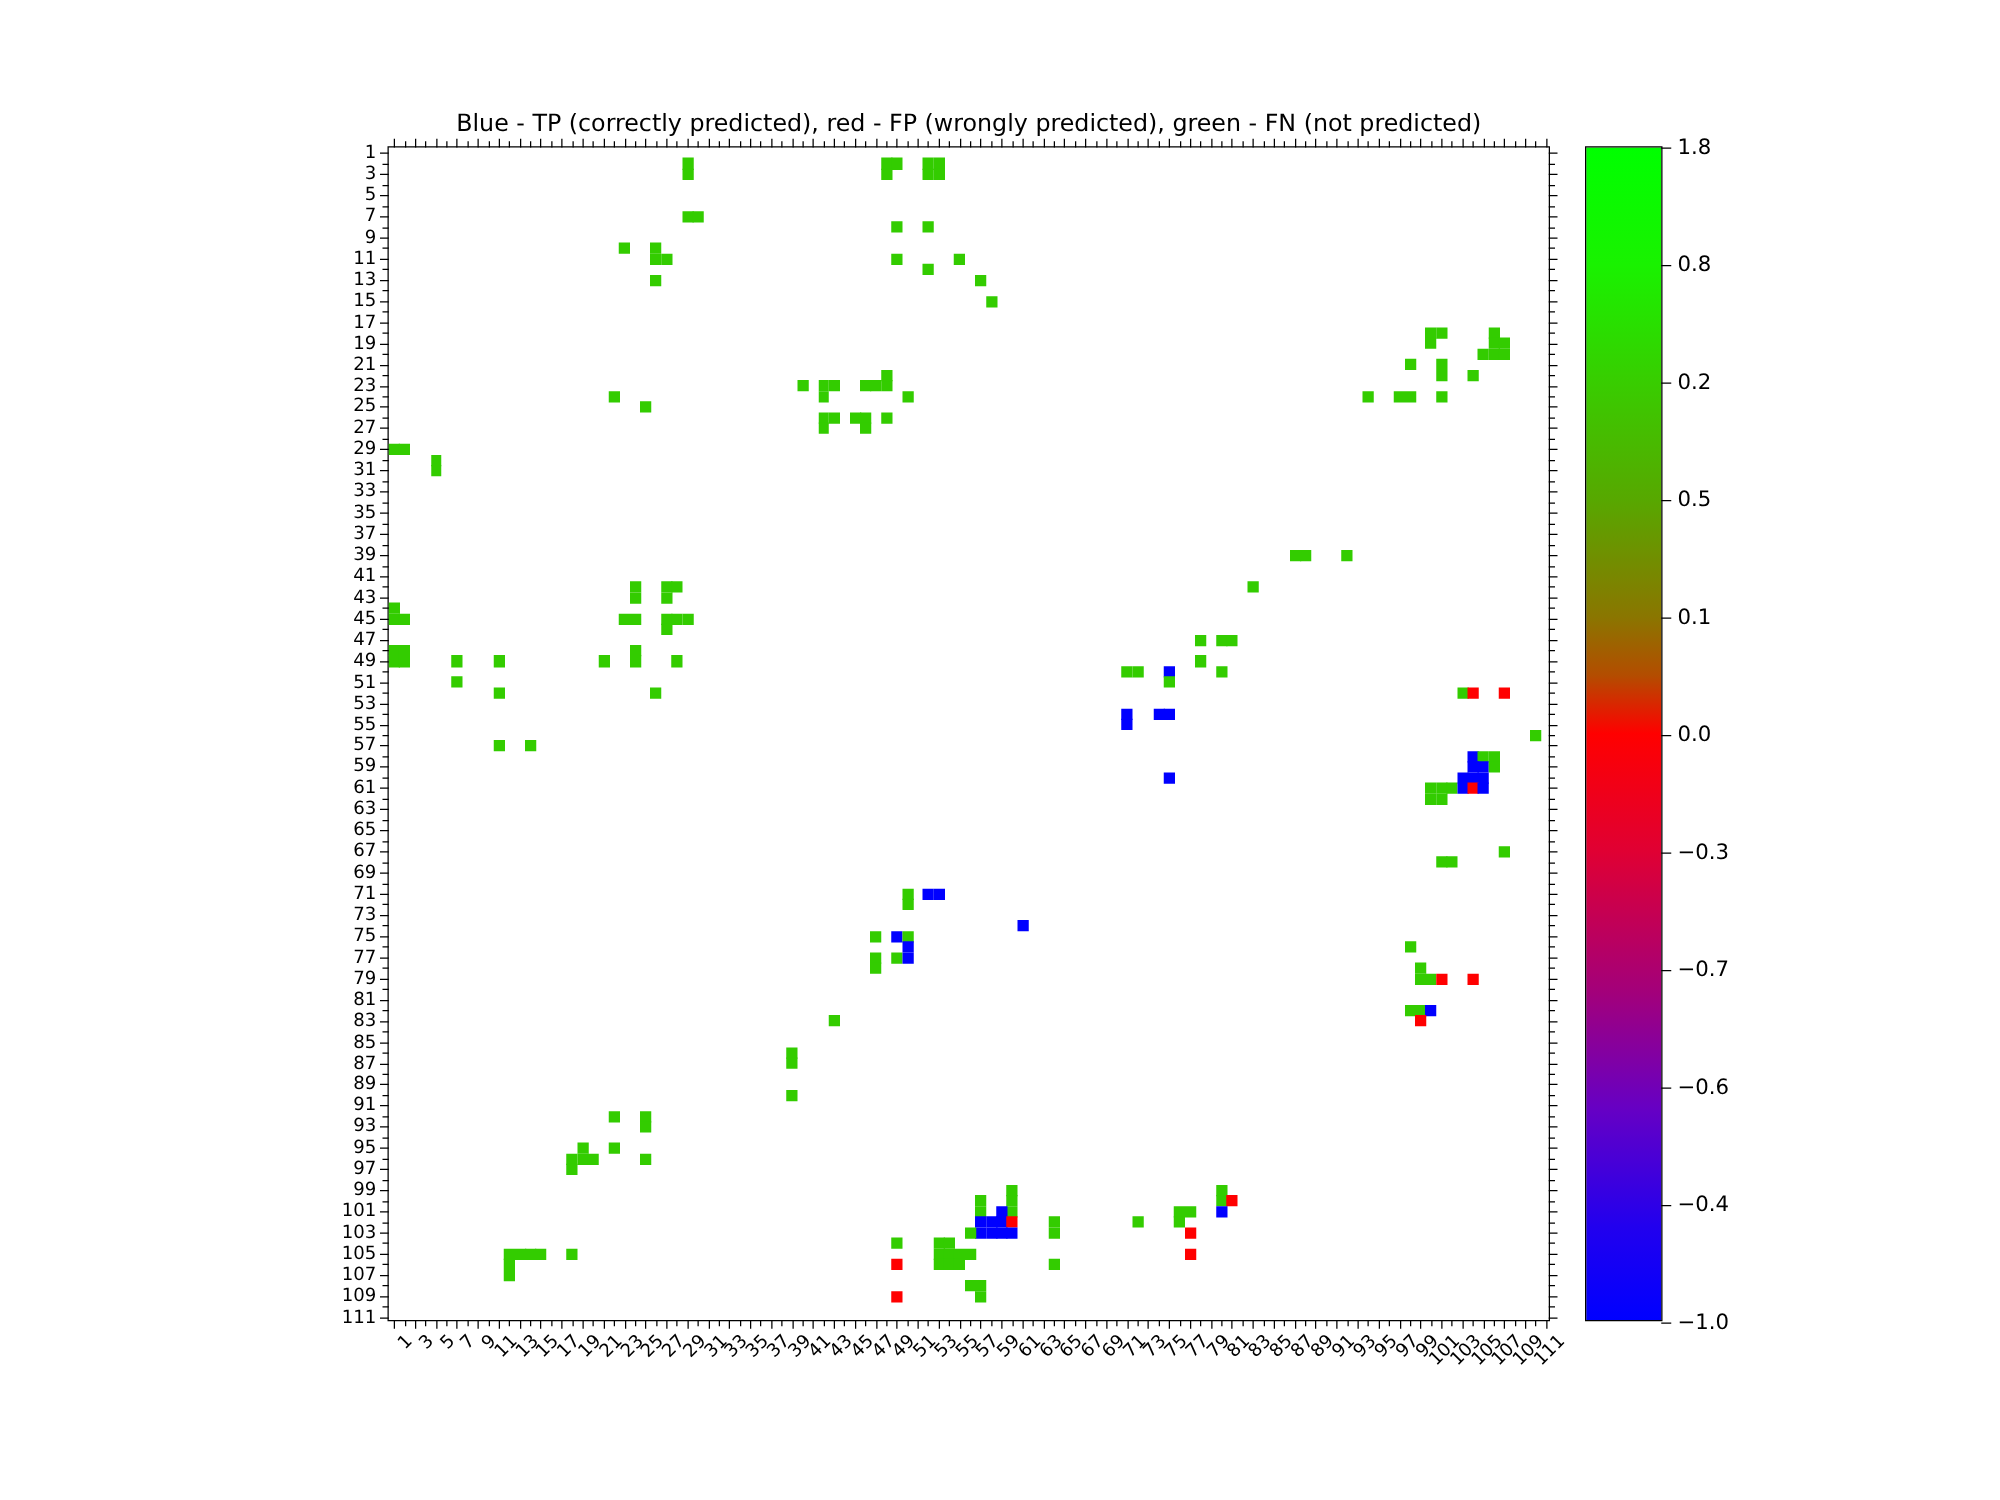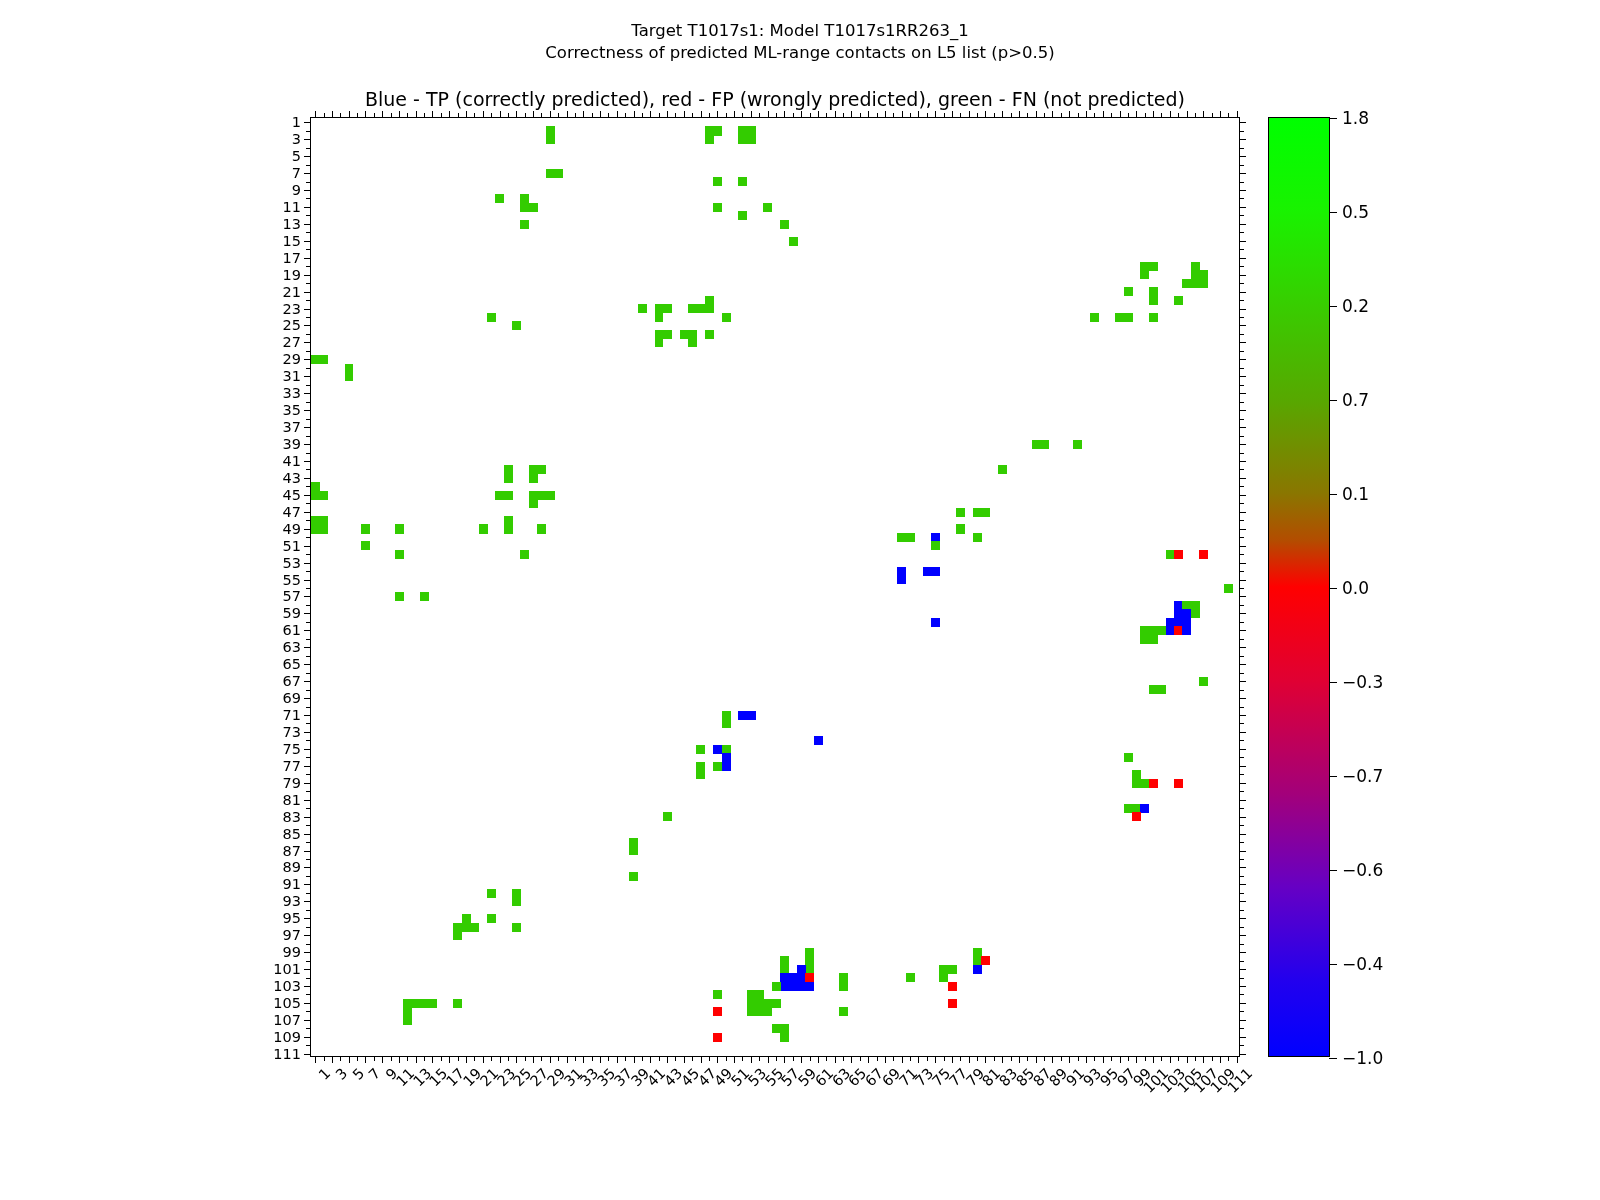--- a/index.html
+++ b/index.html
@@ -65,24 +65,20 @@
   .cb-label{
     position:absolute;left:100%;margin-left:13px;
     font-size:17px;color:#000;white-space:nowrap;transform:translateY(-50%);
   }
 </style>
 </head>
 <body>
 
 <div id="page">
 
-  <div class="title-block">
-    <span class="title-line">Target T1017s1: Model T1017s1RR263_1</span>
-    <span class="title-line">Correctness of predicted ML-range contacts on L5 list (p&gt;0.5)</span>
-  </div>
 
   <div class="subtitle">Blue - TP (correctly predicted), red - FP (wrongly predicted), green - FN (not predicted)</div>
 
   <div id="plot-frame">
     <div id="cells">
         <div class="cell" style="left: 234.595px; top: 8.46847px; width: 8.97838px; height: 9.06847px; background: rgb(51, 204, 0);"></div>
         <div class="cell" style="left: 234.595px; top: 16.9369px; width: 8.97838px; height: 9.06847px; background: rgb(51, 204, 0);"></div>
         <div class="cell" style="left: 393.784px; top: 8.46847px; width: 8.97838px; height: 9.06847px; background: rgb(51, 204, 0);"></div>
         <div class="cell" style="left: 402.162px; top: 8.46847px; width: 8.97838px; height: 9.06847px; background: rgb(51, 204, 0);"></div>
         <div class="cell" style="left: 393.784px; top: 16.9369px; width: 8.97838px; height: 9.06847px; background: rgb(51, 204, 0);"></div>
@@ -860,25 +856,25 @@
         <div class="xlabel" style="left: 916.054px;">109</div>
         <div class="xlabel" style="left: 932.811px;">111</div>
       </div>
   </div>
 
   <div id="colorbar">
     <div id="colorbar-ticks">
         <div class="cb-tick" style="top: 0px;"></div>
         <div class="cb-label" style="top: 0px;">1.8</div>
         <div class="cb-tick" style="top: 94px;"></div>
-        <div class="cb-label" style="top: 94px;">0.5</div>
+        <div class="cb-label" style="top: 94px;">0.8</div>
         <div class="cb-tick" style="top: 188px;"></div>
         <div class="cb-label" style="top: 188px;">0.2</div>
         <div class="cb-tick" style="top: 282px;"></div>
-        <div class="cb-label" style="top: 282px;">0.7</div>
+        <div class="cb-label" style="top: 282px;">0.5</div>
         <div class="cb-tick" style="top: 376px;"></div>
         <div class="cb-label" style="top: 376px;">0.1</div>
         <div class="cb-tick" style="top: 470px;"></div>
         <div class="cb-label" style="top: 470px;">0.0</div>
         <div class="cb-tick" style="top: 564px;"></div>
         <div class="cb-label" style="top: 564px;">−0.3</div>
         <div class="cb-tick" style="top: 658px;"></div>
         <div class="cb-label" style="top: 658px;">−0.7</div>
         <div class="cb-tick" style="top: 752px;"></div>
         <div class="cb-label" style="top: 752px;">−0.6</div>

